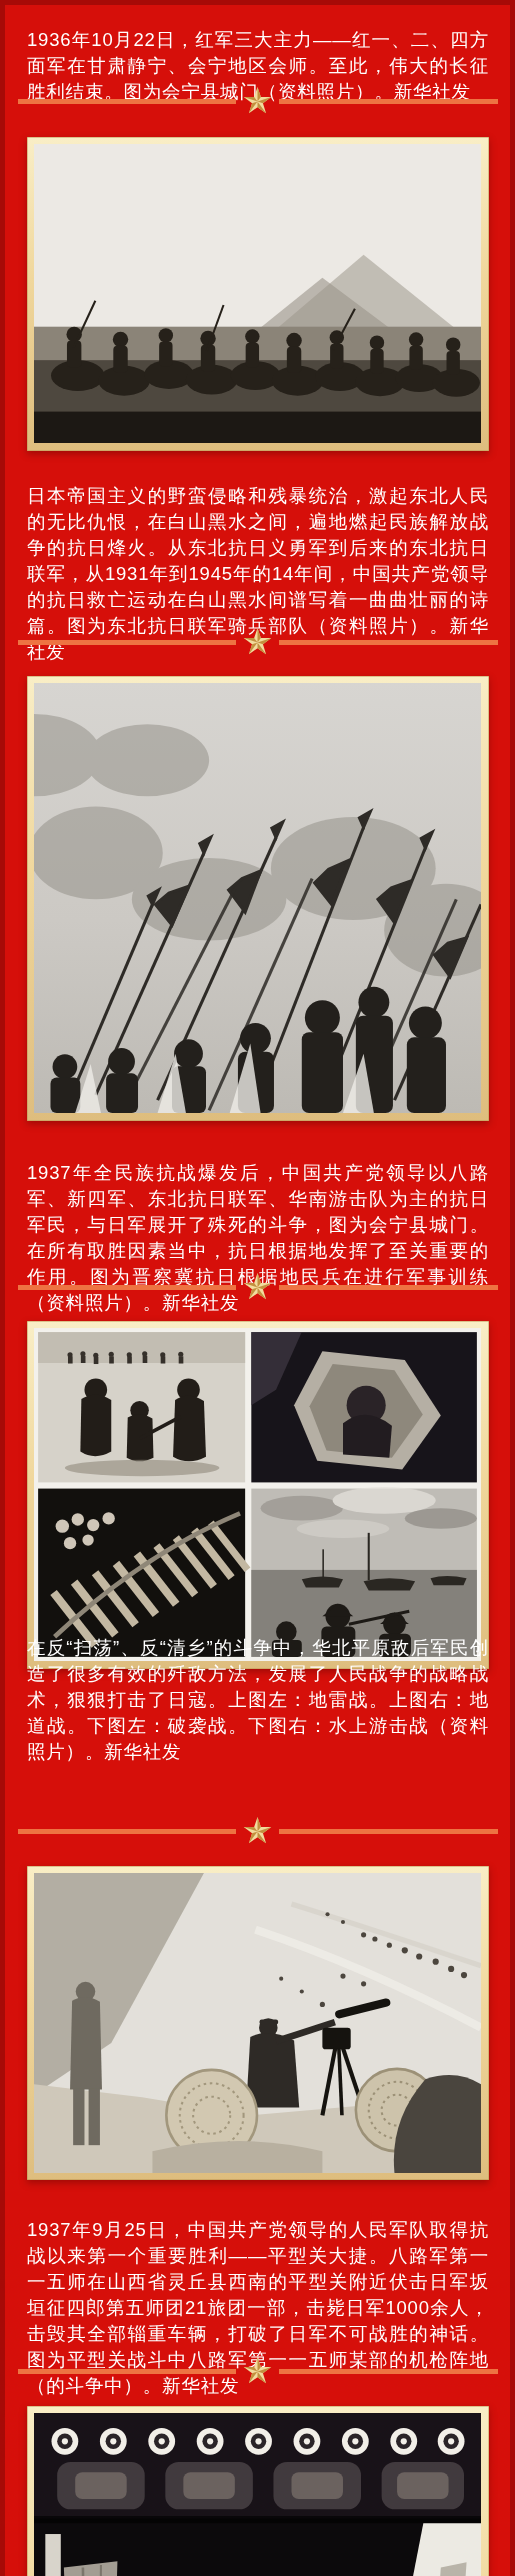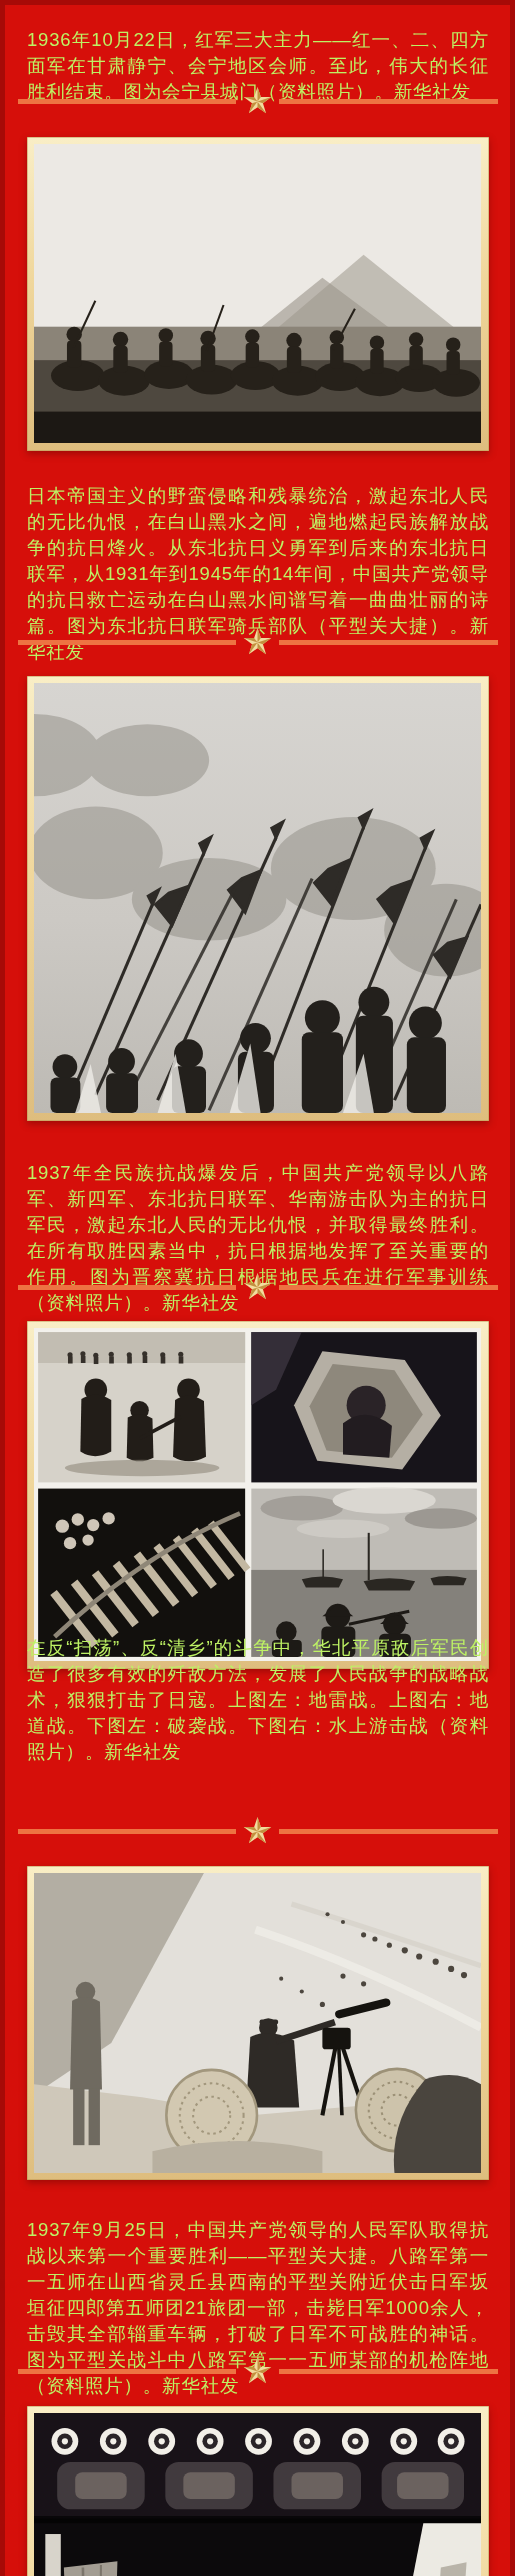--- a/index.html
+++ b/index.html
@@ -9,21 +9,21 @@
     font-family:"Liberation Sans", sans-serif;
     overflow:hidden;
   }
   .edge{
     position:absolute;inset:0;pointer-events:none;
     border:5.2px solid rgba(92,2,2,.38);
     z-index:50;
   }
   .caption{
     position:absolute;left:27px;width:462px;
-    color:#bef264;
+    color:#ffffff;
     font-size:18.5px;line-height:26px;
     letter-spacing:0.8px;
     text-align:justify;
     font-weight:500;
     z-index:5;
   }
   .divider{
     position:absolute;left:17.5px;width:480px;height:29px;
     display:flex;align-items:center;z-index:5;
   }
@@ -126,21 +126,21 @@
           <rect x="801" y="402" width="26" height="46" rx="8"></rect>
         </g>
       <rect x="96" y="300" width="4" height="100" transform="rotate(25 98 350)"></rect>
       <rect x="350" y="310" width="4" height="95" transform="rotate(20 352 357)"></rect>
       <rect x="600" y="315" width="4" height="90" transform="rotate(28 602 360)"></rect>
     </g>
     <rect y="520" width="868" height="61" fill="#1c1814"></rect>
   </svg>
 </div>
 
-<p class="caption" style="top:464px">日本帝国主义的野蛮侵略和残暴统治，激起东北人民的无比仇恨，在白山黑水之间，遍地燃起民族解放战争的抗日烽火。从东北抗日义勇军到后来的东北抗日联军，从1931年到1945年的14年间，中国共产党领导的抗日救亡运动在白山黑水间谱写着一曲曲壮丽的诗篇。图为东北抗日联军骑兵部队（平型关大捷）。新华社发</p>
+<p class="caption" style="top:464px">日本帝国主义的野蛮侵略和残暴统治，激起东北人民的无比仇恨，在白山黑水之间，遍地燃起民族解放战争的抗日烽火。从东北抗日义勇军到后来的东北抗日联军，从1931年到1945年的14年间，中国共产党领导的抗日救亡运动在白山黑水间谱写着一曲曲壮丽的诗篇。图为东北抗日联军骑兵部队（资料照片）。新华社发</p>
 
 <div class="divider" style="top:628px">
   <div class="line"></div>
   <svg class="star" viewBox="0 0 56 56">
       <use href="#goldstar"></use>
     </svg>
   <div class="line"></div>
 </div>
 
 <div class="photo" style="top:676px;height:445px">
@@ -214,21 +214,21 @@
     </g>
     <g fill="#efede8" opacity=".8">
       <polygon points="380,835 420,700 440,835"></polygon>
         <polygon points="240,835 275,720 295,835"></polygon>
       <polygon points="600,835 640,720 660,835"></polygon>
         <polygon points="80,835 110,740 130,835"></polygon>
     </g>
   </svg>
 </div>
 
-<p class="caption" style="top:1141px">1937年全民族抗战爆发后，中国共产党领导以八路军、新四军、东北抗日联军、华南游击队为主的抗日军民，激起东北人民的无比仇恨，并取得最终胜利。在所有取胜因素当中，抗日根据地发挥了至关重要的作用。图为晋察冀抗日根据地民兵在进行军事训练（资料照片）。新华社发</p>
+<p class="caption" style="top:1141px">1937年全民族抗战爆发后，中国共产党领导以八路军、新四军、东北抗日联军、华南游击队为主的抗日军民，与日军展开了殊死的斗争，图为会宁县城门。在所有取胜因素当中，抗日根据地发挥了至关重要的作用。图为晋察冀抗日根据地民兵在进行军事训练（资料照片）。新华社发</p>
 
 <div class="divider" style="top:1273px">
   <div class="line"></div>
   <svg class="star" viewBox="0 0 56 56">
       <use href="#goldstar"></use>
     </svg>
   <div class="line"></div>
 </div>
 
 <div class="photo" style="top:1321px;height:348px">
@@ -389,21 +389,21 @@
       <circle cx="345" cy="470" r="36" fill="none" stroke="#a2977d" stroke-width="4" stroke-dasharray="5 7"></circle>
       <circle cx="705" cy="460" r="80" fill="#cdc3ab" stroke="#9c9177" stroke-width="5"></circle>
       <circle cx="705" cy="460" r="55" fill="none" stroke="#9c9177" stroke-width="4" stroke-dasharray="5 7"></circle>
       <circle cx="705" cy="460" r="30" fill="none" stroke="#9c9177" stroke-width="4" stroke-dasharray="5 7"></circle>
     </g>
     <path d="M760 400 Q820 380 868 410 L868 582 L700 582 Q690 480 760 400" fill="#4a453e"></path>
     <path d="M230 540 Q400 500 560 540 L560 582 L230 582 Z" fill="#b8b0a0"></path>
   </svg>
 </div>
 
-<p class="caption" style="top:2198px">1937年9月25日，中国共产党领导的人民军队取得抗战以来第一个重要胜利——平型关大捷。八路军第一一五师在山西省灵丘县西南的平型关附近伏击日军坂垣征四郎第五师团21旅团一部，击毙日军1000余人，击毁其全部辎重车辆，打破了日军不可战胜的神话。图为平型关战斗中八路军第一一五师某部的机枪阵地（资料照片）。新华社发</p>
+<p class="caption" style="top:2198px">1937年9月25日，中国共产党领导的人民军队取得抗战以来第一个重要胜利——平型关大捷。八路军第一一五师在山西省灵丘县西南的平型关附近伏击日军坂垣征四郎第五师团21旅团一部，击毙日军1000余人，击毁其全部辎重车辆，打破了日军不可战胜的神话。图为平型关战斗中八路军第一一五师某部的机枪阵地（的斗争中）。新华社发</p>
 
 <div class="divider" style="top:2357px">
   <div class="line"></div>
   <svg class="star" viewBox="0 0 56 56">
       <use href="#goldstar"></use>
     </svg>
   <div class="line"></div>
 </div>
 
 <div class="photo" style="top:2406px;height:460px">

